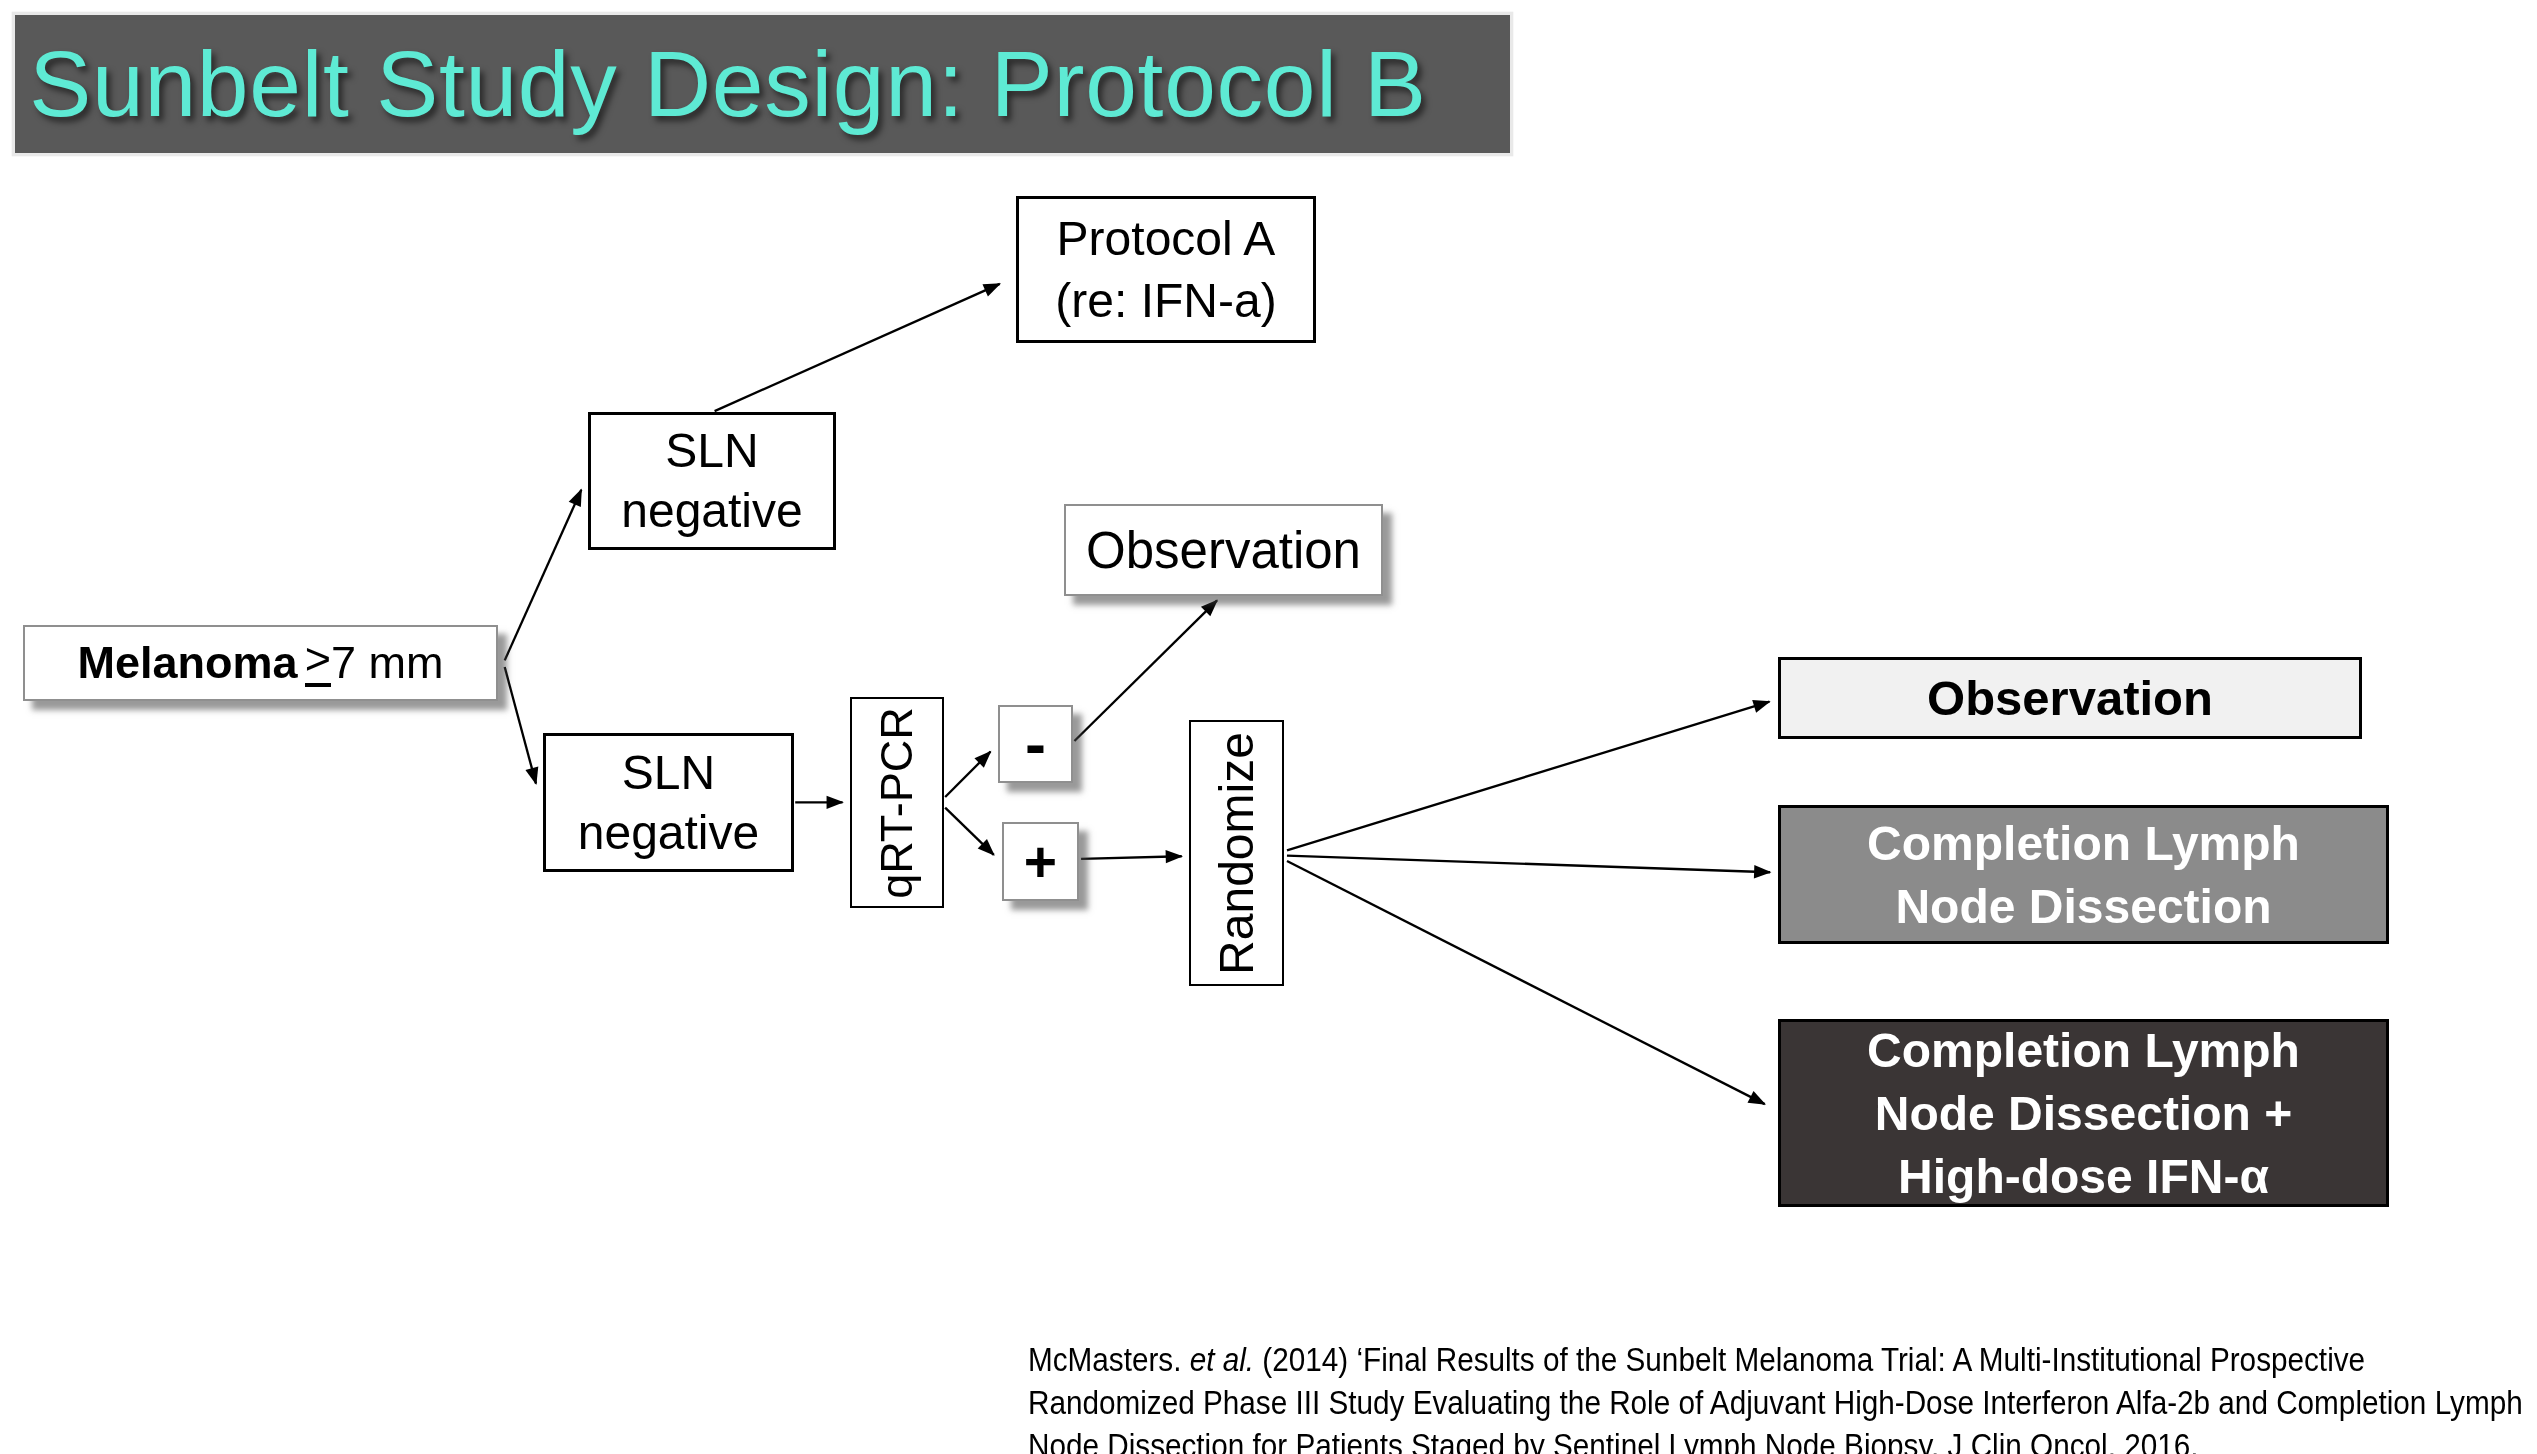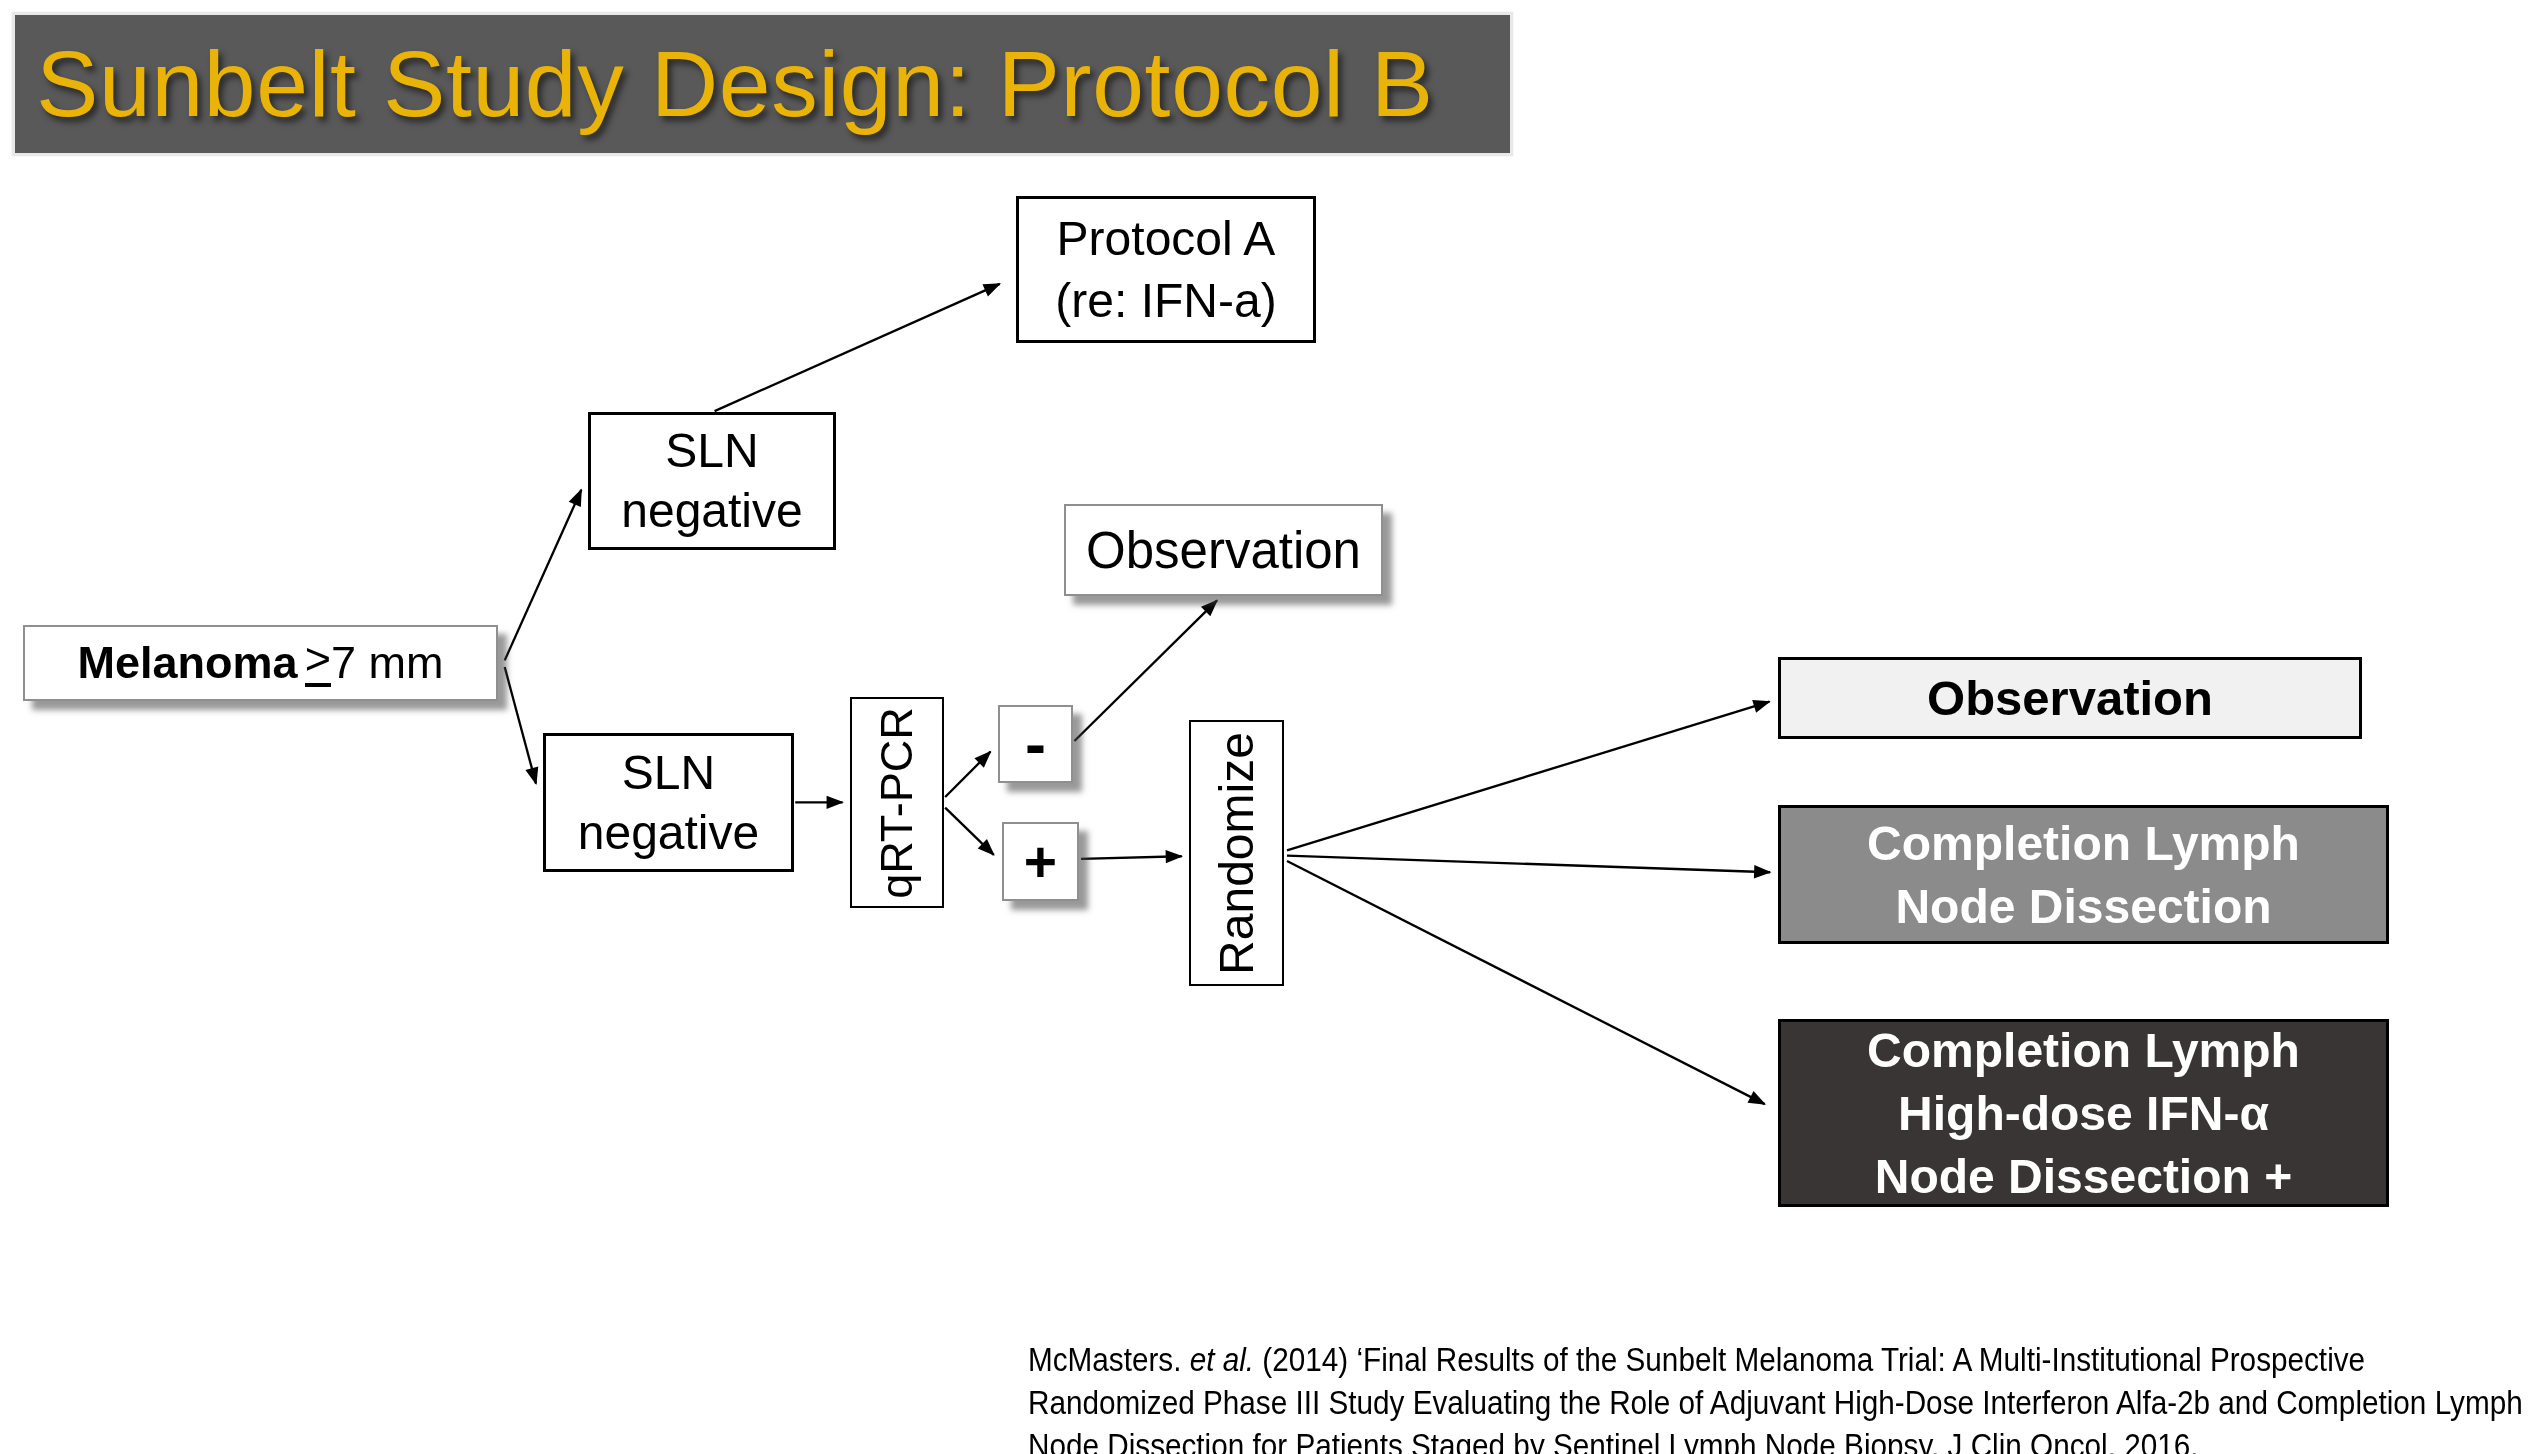--- a/index.html
+++ b/index.html
@@ -7,21 +7,21 @@
     width:2538px;height:1454px;position:relative;overflow:hidden;
     font-family:"Liberation Sans",sans-serif;color:#000;
   }
   
   .title-bar{
     position:absolute;left:15.3px;top:15.3px;width:1495px;height:138px;
     background:#595959;box-shadow:0 0 0 3.3px #e9e9e9;
     display:flex;align-items:center;
   }
   .title-bar span{
-    padding-left:21px;font-size:93px;color:#eab308;white-space:nowrap;
+    padding-left:14px;font-size:93px;color:#5eead4;white-space:nowrap;
     text-shadow:4px 5.3px 6px rgba(0,0,0,0.55);
     letter-spacing:0.7px;
   }
   
   .node{
     position:absolute;box-sizing:border-box;background:#ffffff;
     display:flex;flex-direction:column;align-items:center;justify-content:center;
     text-align:center;z-index:2;
   }
   .hard{border:3.3px solid #000000;}
@@ -125,22 +125,22 @@
   <div>Observation</div>
 </div>
 
 <div class="node hard arm-clnd">
   <div>Completion Lymph</div>
   <div>Node Dissection</div>
 </div>
 
 <div class="node hard arm-ifn">
   <div>Completion Lymph</div>
+  <div>Node Dissection +</div>
   <div>High-dose IFN-α</div>
-  <div>Node Dissection +</div>
 </div>
 
 <div class="citation">
   <div><span>McMasters. </span><i>et al.</i><span> (2014) ‘Final Results of the Sunbelt Melanoma Trial: A Multi-Institutional Prospective</span></div>
   <div>Randomized Phase III Study Evaluating the Role of Adjuvant High-Dose Interferon Alfa-2b and Completion Lymph</div>
   <div>Node Dissection for Patients Staged by Sentinel Lymph Node Biopsy, J Clin Oncol, 2016.</div>
 </div>
 
 
 </body></html>

